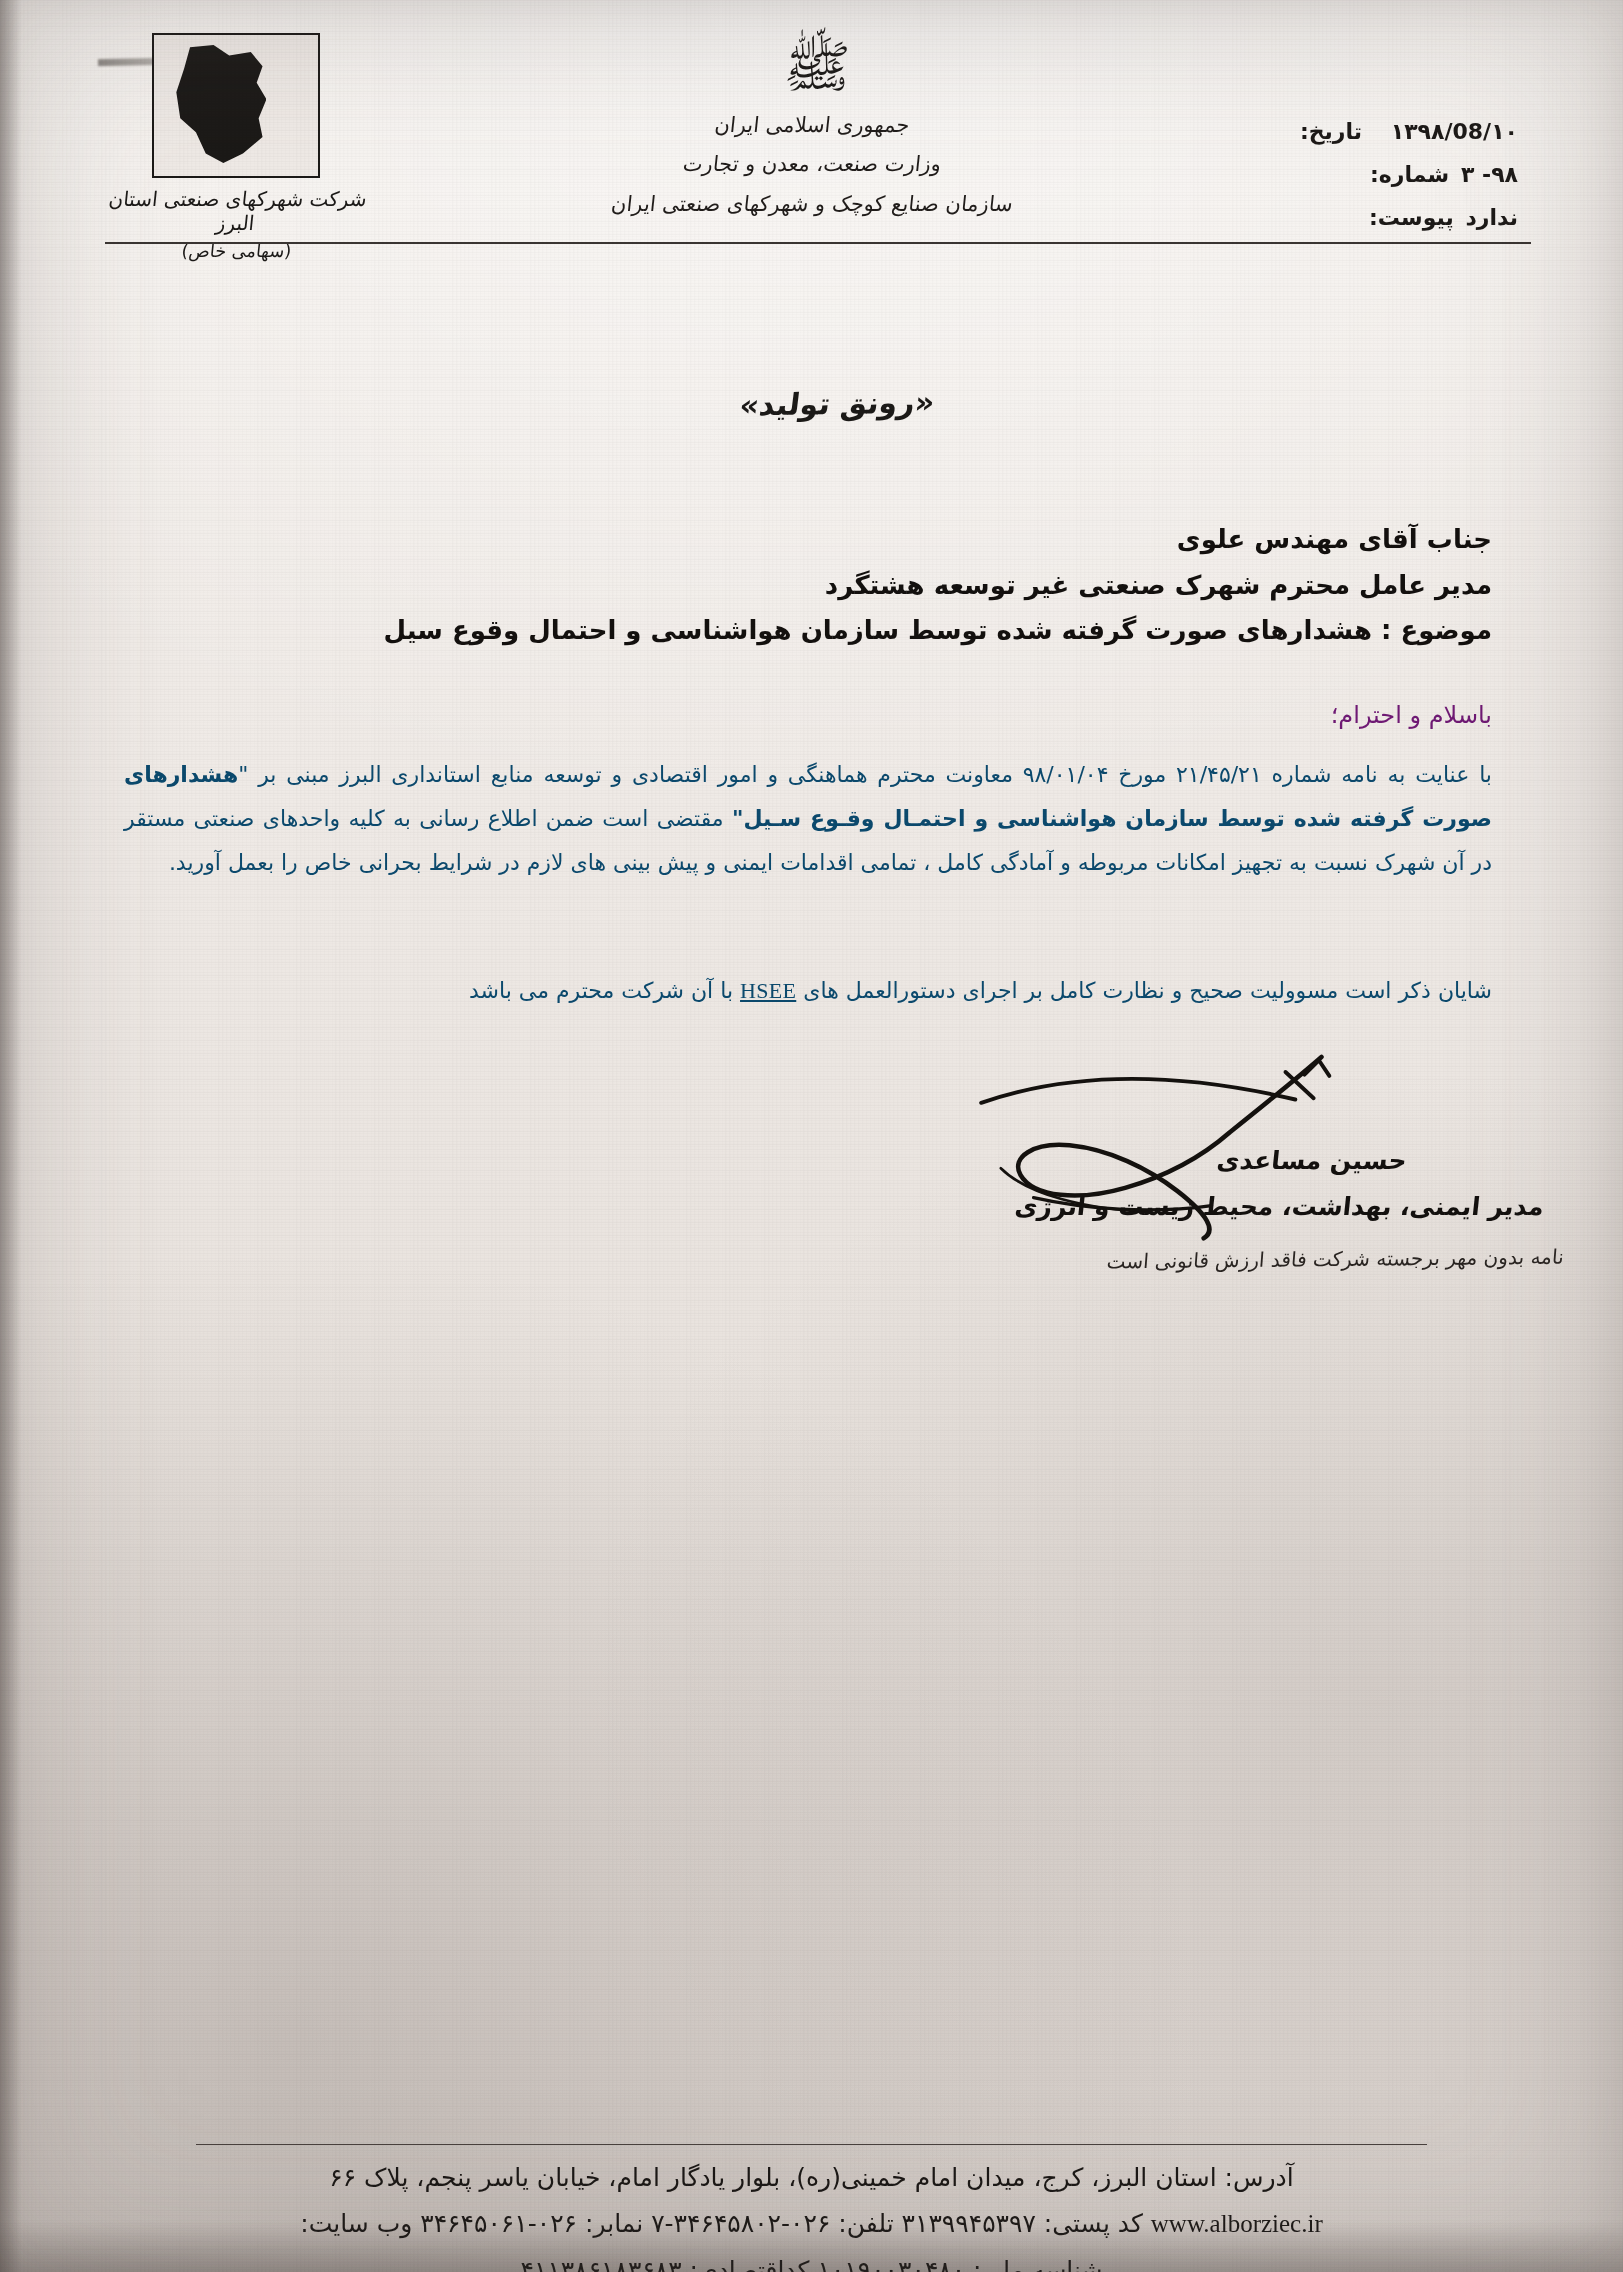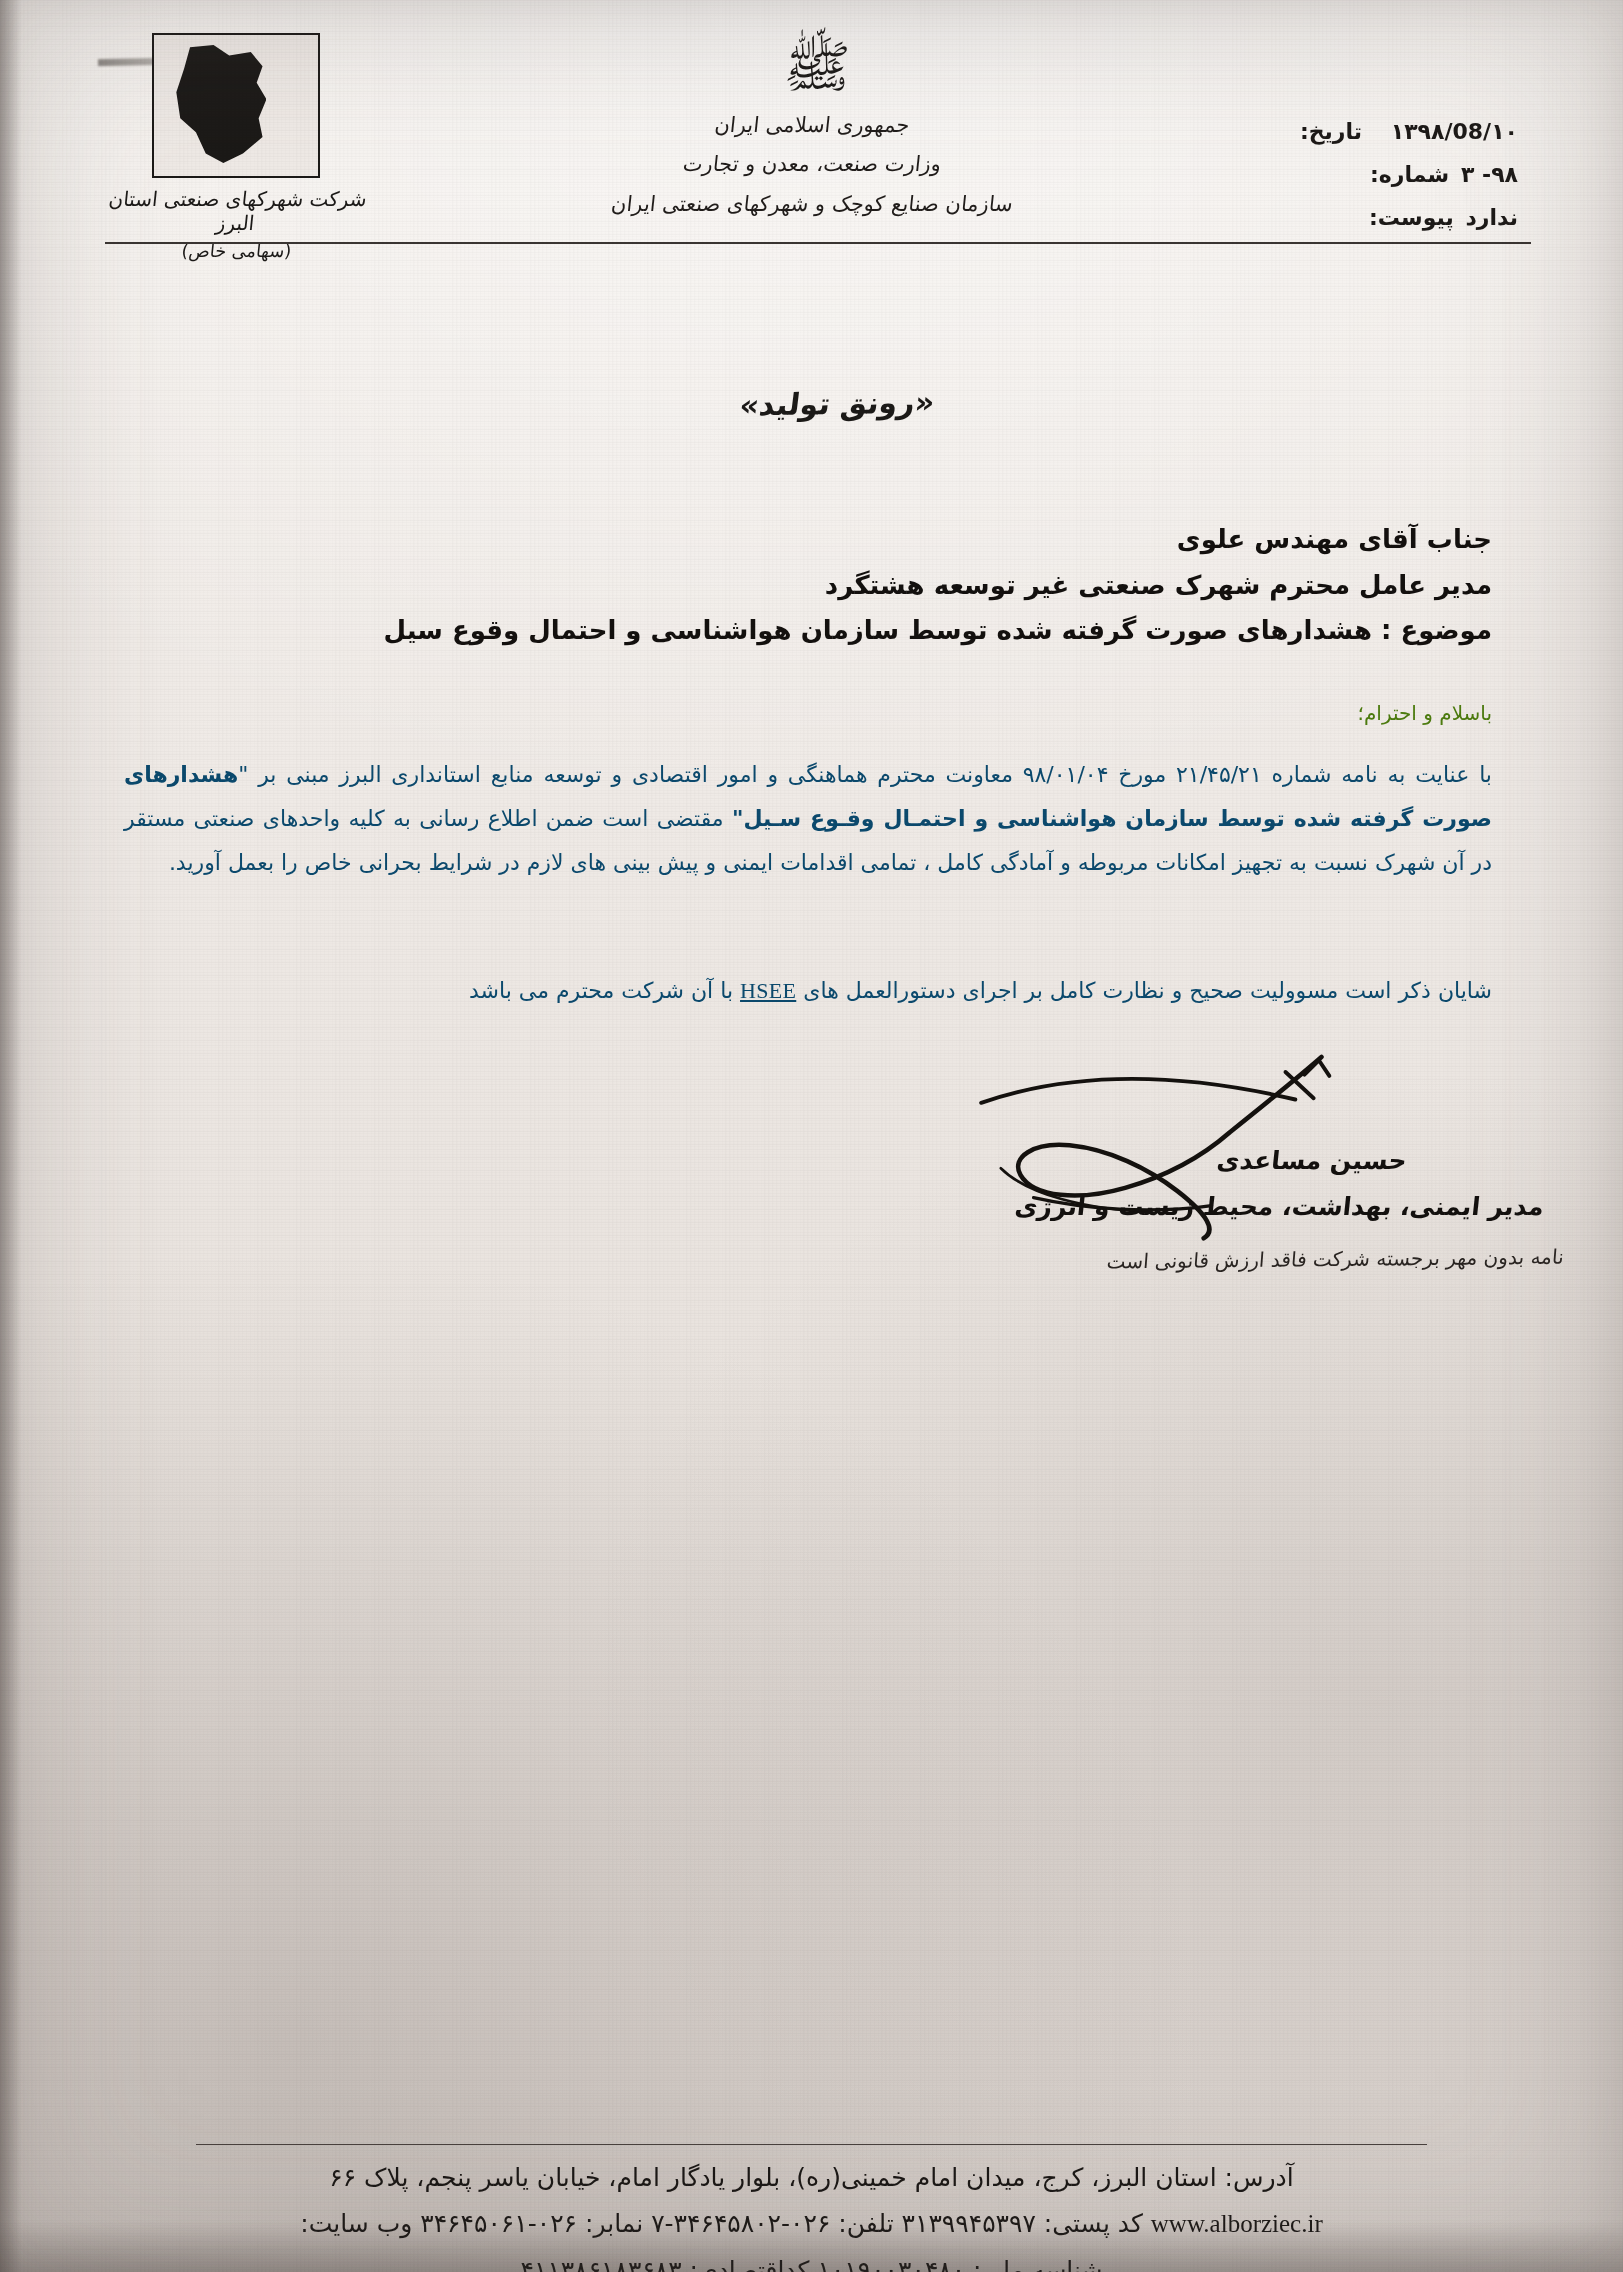--- a/index.html
+++ b/index.html
@@ -181,22 +181,22 @@
     text-align: right;
     font-size: 26px;
     font-weight: 700;
     line-height: 1.75;
     color: #14110f;
   }
   .salutation {
     position: absolute;
     top: 701px;
     right: 131px;
-    font-size: 20px;
-    color: #4d7c0f;
+    font-size: 24px;
+    color: #701a75;
   }
   .para {
     position: absolute;
     right: 131px;
     left: 124px;
     font-size: 22px;
     line-height: 2.0;
     text-align: justify;
     color: #0c4a6e;
   }

